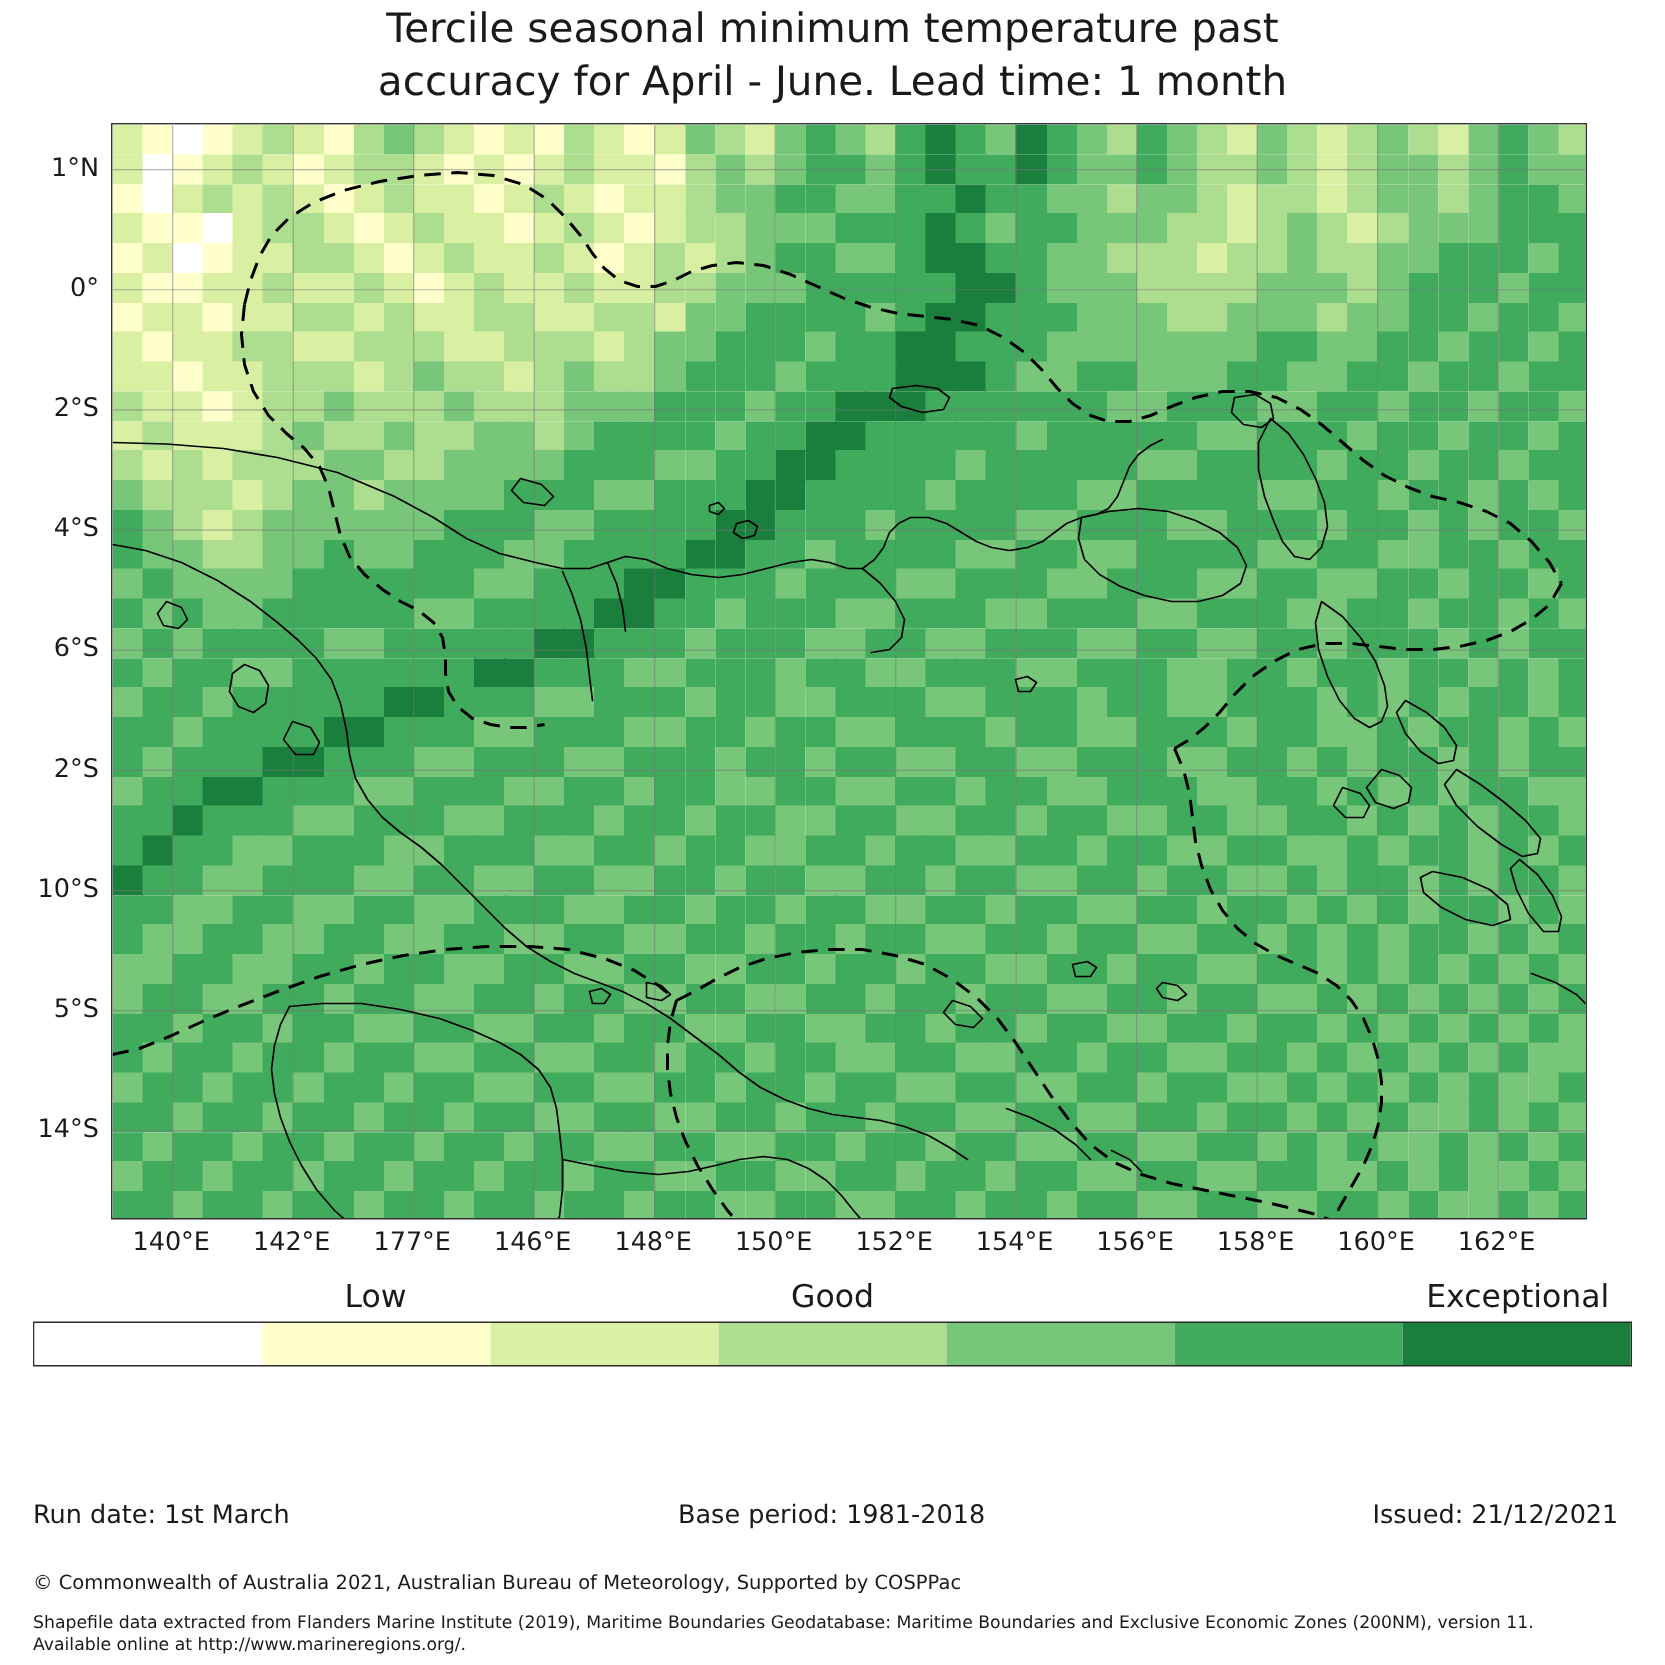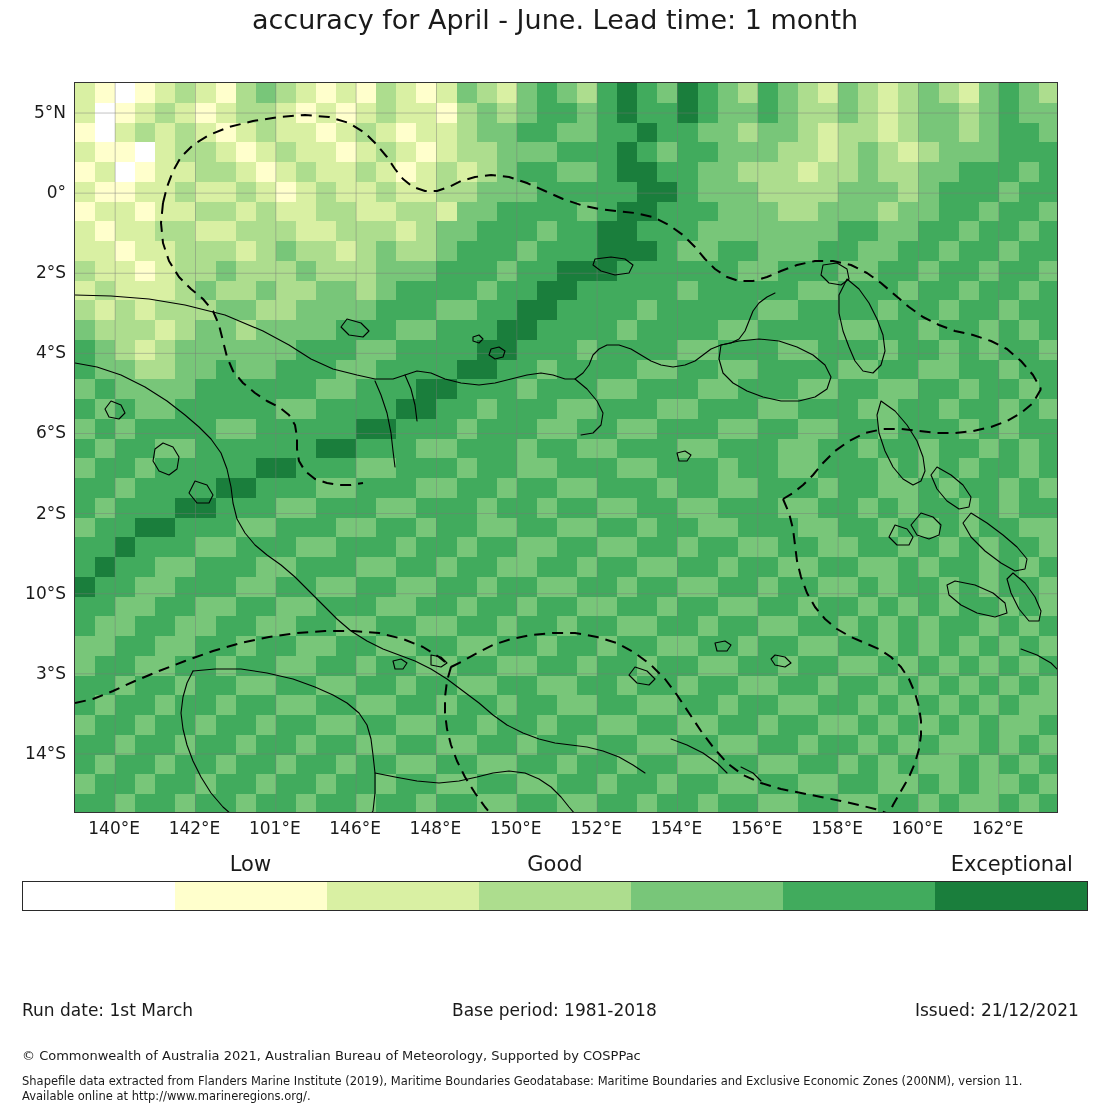--- a/index.html
+++ b/index.html
@@ -40,20 +40,21 @@
   #foot-copy{position:absolute;left:22px;top:1048px;font-size:13px;color:#1a1a1a;}
   #foot-shape1{position:absolute;left:22px;top:1074px;font-size:11.5px;color:#1a1a1a;}
   #foot-shape2{position:absolute;left:22px;top:1089px;font-size:11.5px;color:#1a1a1a;}
 </style>
 </head>
 <body>
 
 <div id="page">
 
   <div id="title">
+    <div>Tercile seasonal minimum temperature past</div>
     <div>accuracy for April - June. Lead time: 1 month</div>
   </div>
 
   <div id="map-frame">
     <div id="heat">
         <div style="left:0.00px;top:0.00px;width:20.68px;height:20.36px;background:#d9f0a3;"></div>
         <div style="left:20.08px;top:0.00px;width:20.68px;height:20.36px;background:#ffffcc;"></div>
         <div style="left:40.16px;top:0.00px;width:20.68px;height:20.36px;background:#ffffff;"></div>
         <div style="left:60.24px;top:0.00px;width:20.68px;height:20.36px;background:#ffffcc;"></div>
         <div style="left:80.33px;top:0.00px;width:20.68px;height:20.36px;background:#d9f0a3;"></div>
@@ -1999,34 +2000,34 @@
                  L390 694 L400 710 L410 724 L416 731"></path>
         <path d="M708 416 L714 430 L718 446 L720 462 L722 478 L726 494 L732 510
                  L740 524 L750 536 L762 546 L776 554 L790 560 L804 566 L816 574
                  L826 584 L834 596 L840 610 L844 624 L846 638 L846 652 L844 666
                  L840 680 L834 694 L826 708 L818 722 L814 731"></path>
       </g>
     </svg>
   </div>
 
   <div id="yticks">
-      <div class="ytick" style="top: 102.041px;">5°N</div>
+      <div class="ytick" style="top: 102.041px;">1°N</div>
       <div class="ytick" style="top: 182.151px;">0°</div>
       <div class="ytick" style="top: 262.26px;">2°S</div>
       <div class="ytick" style="top: 342.37px;">4°S</div>
       <div class="ytick" style="top: 422.479px;">6°S</div>
       <div class="ytick" style="top: 502.589px;">2°S</div>
       <div class="ytick" style="top: 582.699px;">10°S</div>
-      <div class="ytick" style="top: 662.808px;">3°S</div>
+      <div class="ytick" style="top: 662.808px;">5°S</div>
       <div class="ytick" style="top: 742.918px;">14°S</div>
     </div>
   <div id="xticks">
       <div class="xtick" style="left: 69.1633px;">140°E</div>
       <div class="xtick" style="left: 149.49px;">142°E</div>
-      <div class="xtick" style="left: 229.816px;">101°E</div>
+      <div class="xtick" style="left: 229.816px;">177°E</div>
       <div class="xtick" style="left: 310.143px;">146°E</div>
       <div class="xtick" style="left: 390.469px;">148°E</div>
       <div class="xtick" style="left: 470.796px;">150°E</div>
       <div class="xtick" style="left: 551.122px;">152°E</div>
       <div class="xtick" style="left: 631.449px;">154°E</div>
       <div class="xtick" style="left: 711.776px;">156°E</div>
       <div class="xtick" style="left: 792.102px;">158°E</div>
       <div class="xtick" style="left: 872.429px;">160°E</div>
       <div class="xtick" style="left: 952.755px;">162°E</div>
     </div>

